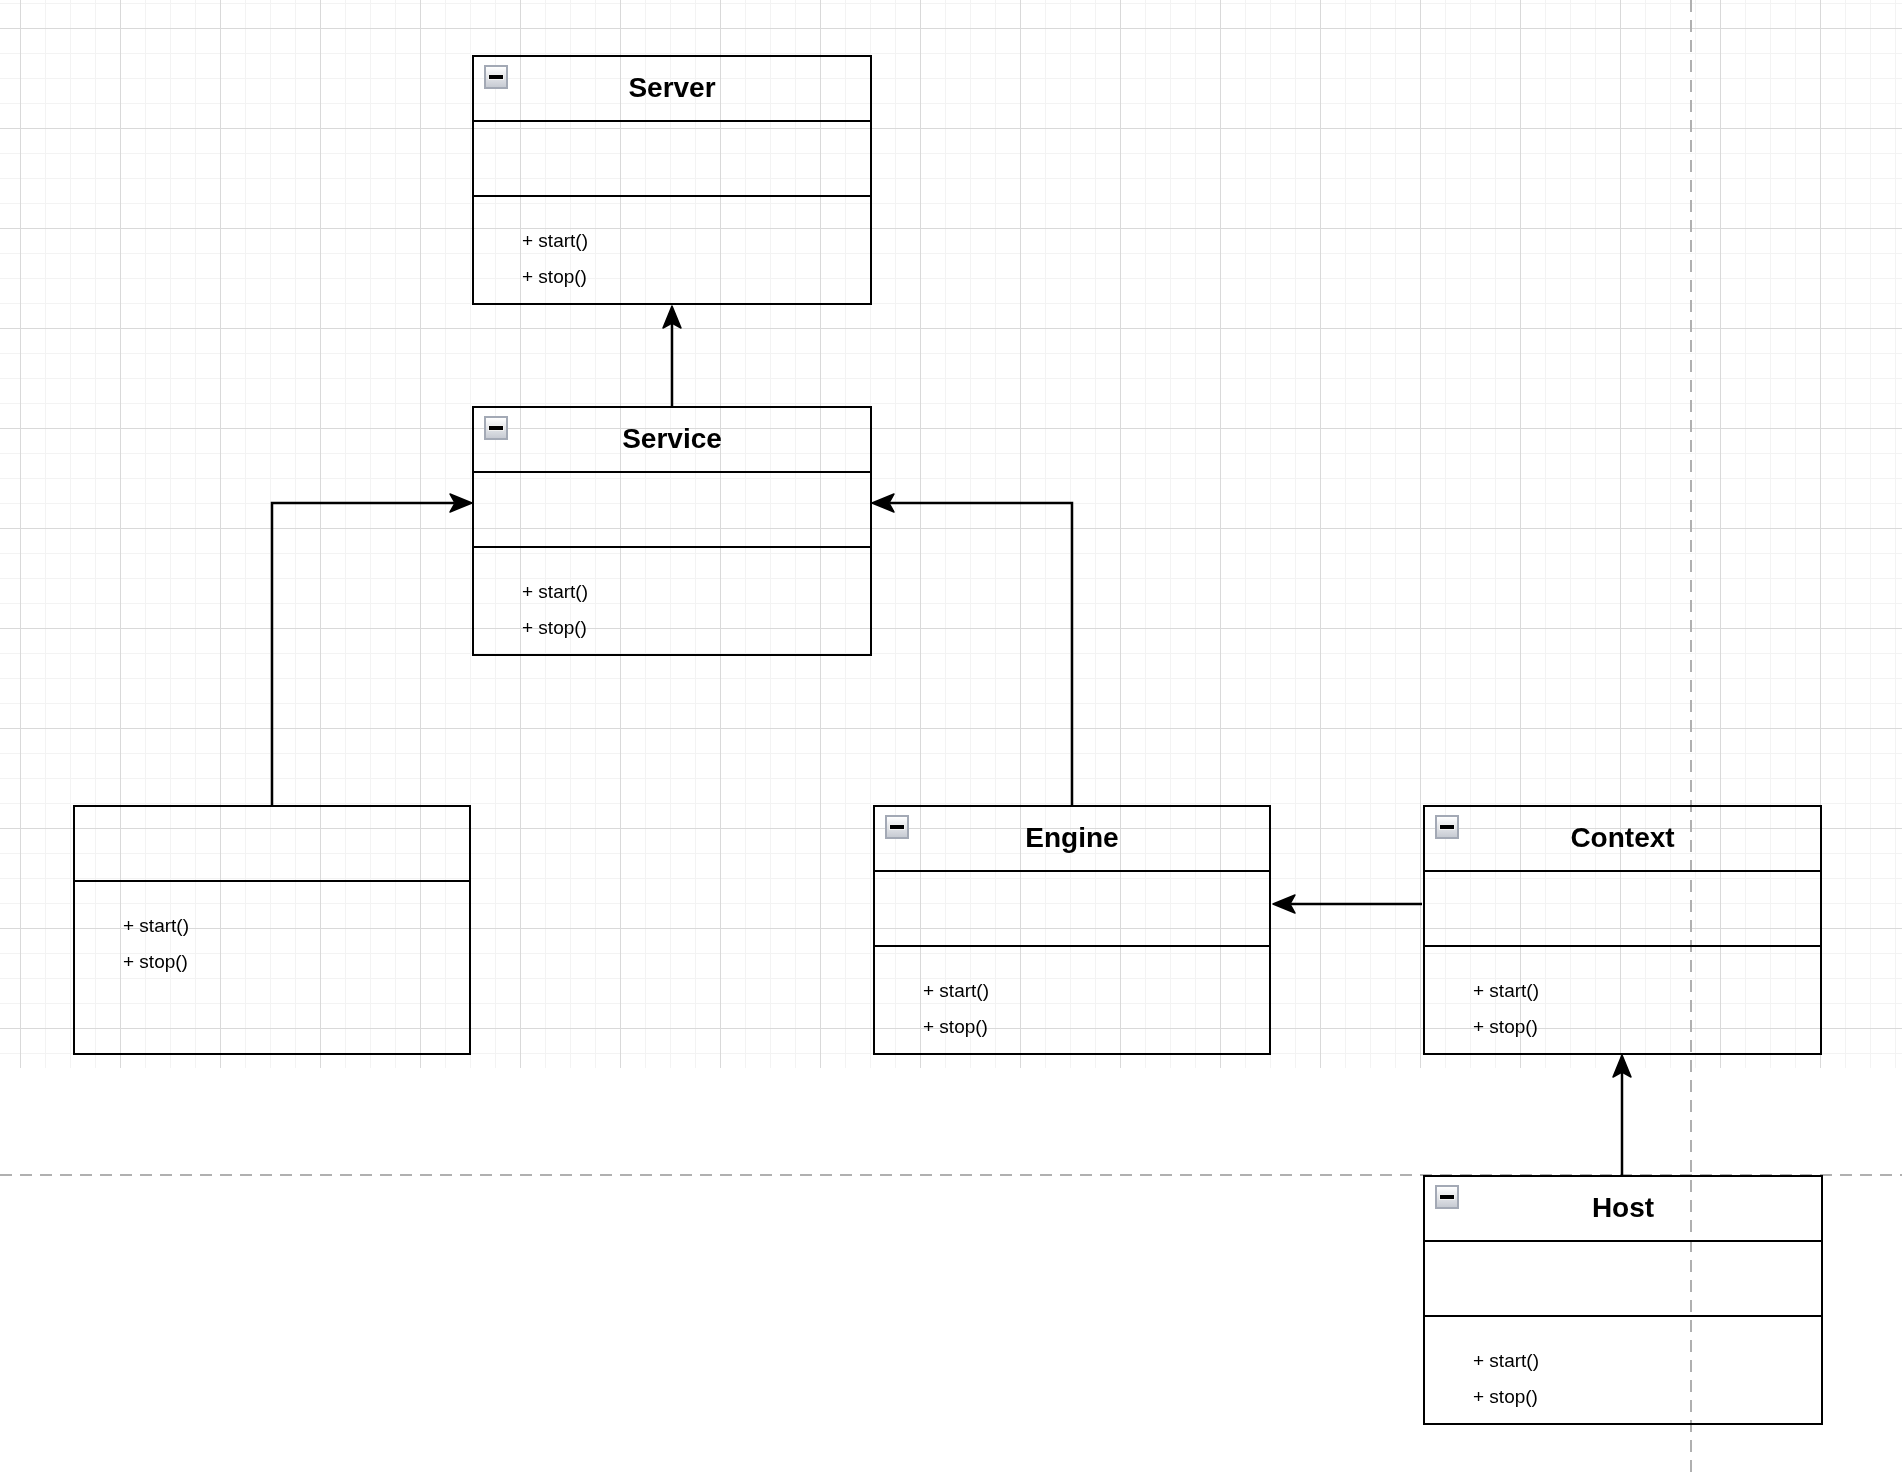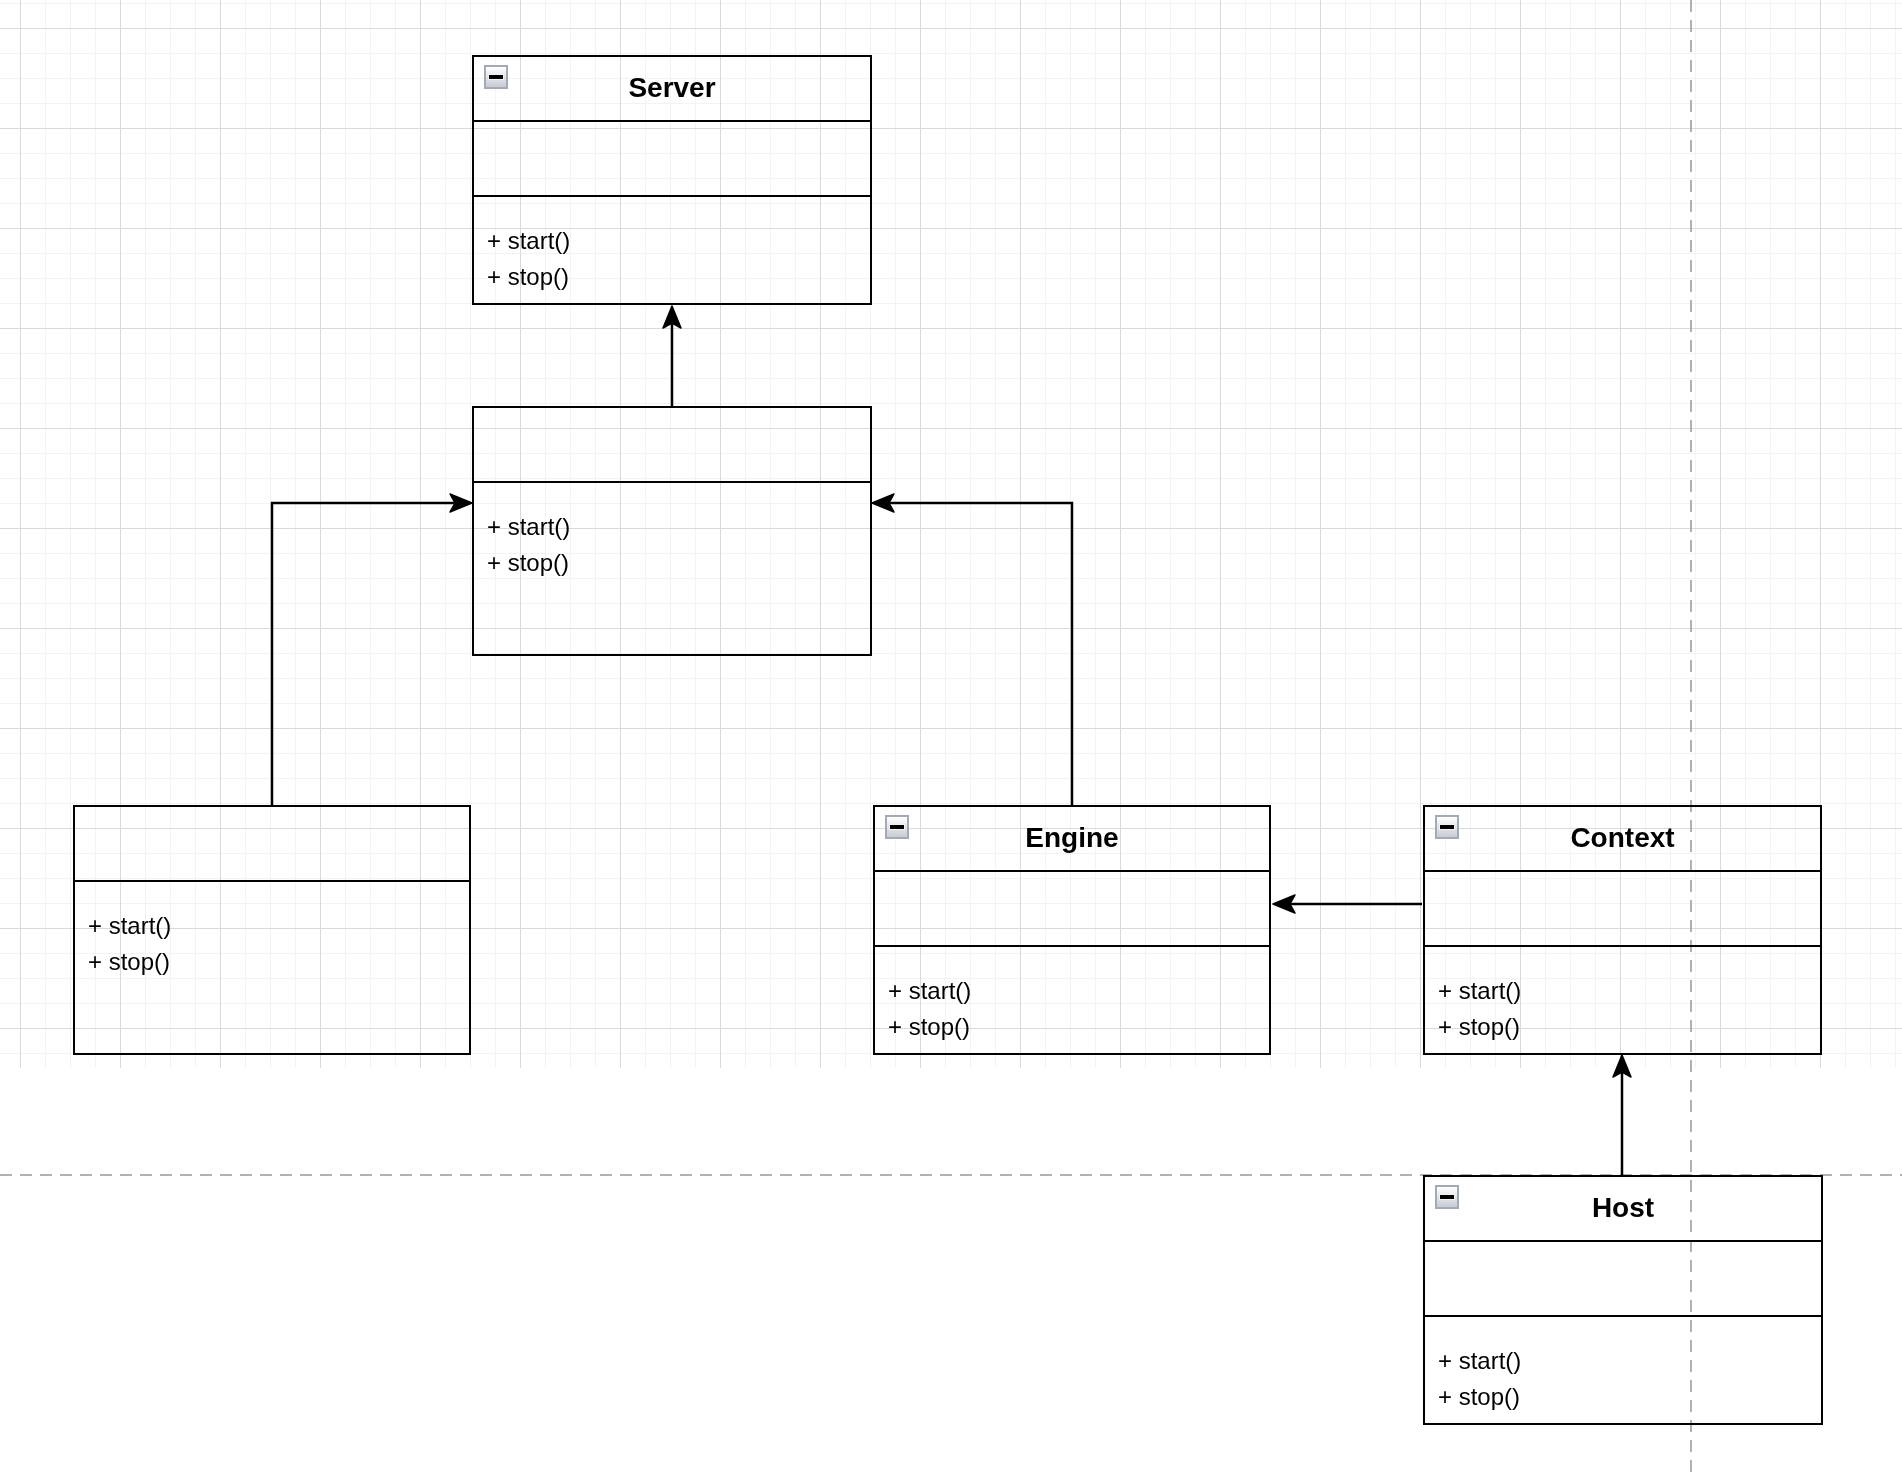--- a/index.html
+++ b/index.html
@@ -71,22 +71,23 @@
     box-shadow: 0 0 0 1px #f0f0f0;
   }
   .class-attrs {
     box-sizing: border-box;
     height: 75px;
     border-bottom: 2.5px solid #000000;
   }
   .class-methods {
     box-sizing: border-box;
     padding: 26px 8px 0 13px;
-    font-size: 24px;
+    font-size: 19px;
     line-height: 36px;
+    margin-left: 35px;
   }
   .edge-line {
     fill: none;
     stroke: #000000;
     stroke-width: 2.5;
   }
   .edge-head {
     fill: #000000;
     stroke: #000000;
     stroke-width: 1.5;
@@ -117,20 +118,26 @@
       <span>Server</span>
     </div>
     <div class="class-attrs"></div>
     <div class="class-methods">
       <div>+ start()</div>
       <div>+ stop()</div>
     </div>
   </div>
 
   <div class="uml-class" style="left: 472px; top: 406px; width: 400px; height: 250px;">
+    <div class="class-title">
+      <span class="collapse-btn">
+          <span class="minus-bar"></span>
+        </span>
+      <span>Service</span>
+    </div>
     <div class="class-attrs"></div>
     <div class="class-methods">
       <div>+ start()</div>
       <div>+ stop()</div>
     </div>
   </div>
 
   <div class="uml-class" style="left: 73px; top: 805px; width: 398px; height: 250px;">
     <div class="class-attrs"></div>
     <div class="class-methods">

